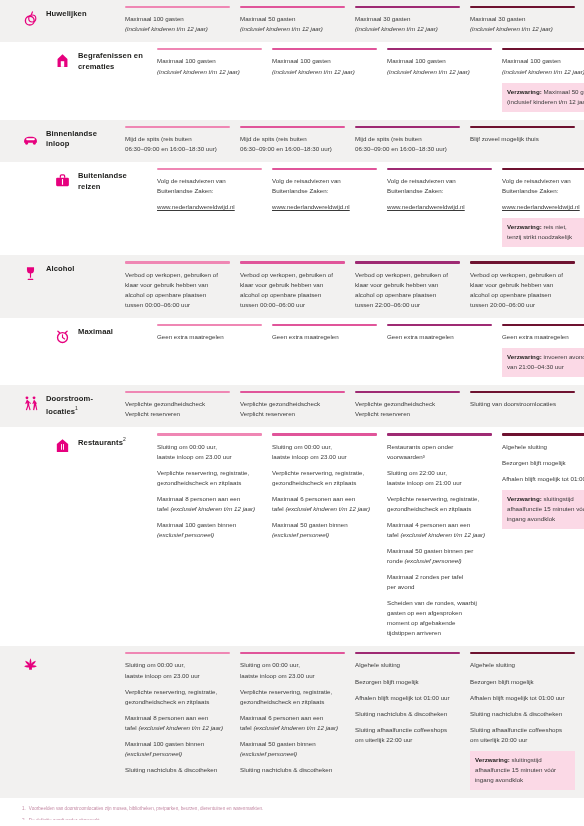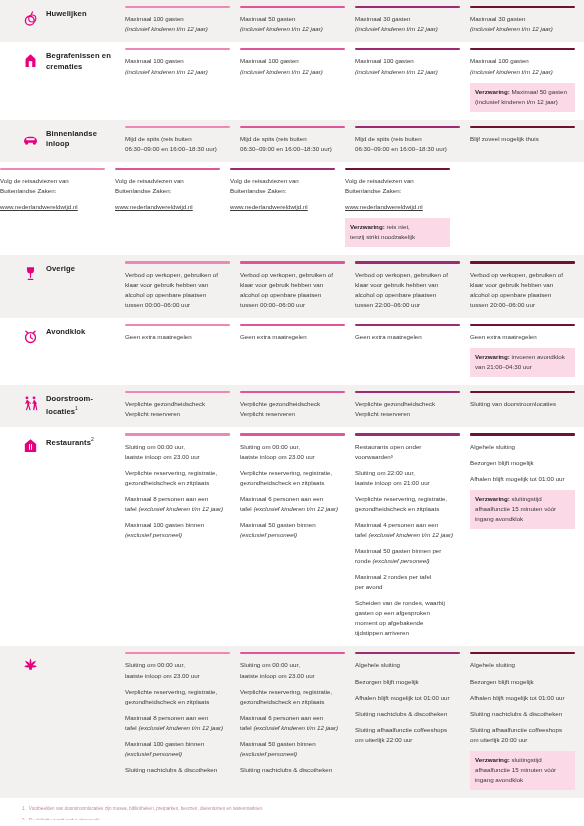--- a/index.html
+++ b/index.html
@@ -26,21 +26,21 @@
     width: 584px;
   }
   .row {
     display: flex;
     flex-direction: row;
     align-items: stretch;
     width: 584px;
     box-sizing: border-box;
   }
   .row.shaded { background: #f2f1f0; }
-  .row.plain  { background: #ffffff; }
+  .row.plain  { background: #ffffff; padding-left: 32px; }
 
   .cat-cell {
     width: 125px;
     min-width: 125px;
     box-sizing: border-box;
     padding: 9px 6px 9px 22px;
     display: flex;
     flex-direction: row;
     align-items: flex-start;
     gap: 7px;
@@ -240,20 +240,30 @@
           </div>
         </div>
         <div class="data-cell">
           <div class="accent" style="background: rgb(110, 18, 48);"></div>
           <div class="cell-body">
             <div class="para">Blijf zoveel mogelijk thuis</div>
           </div>
         </div>
       </div>
       <div class="row plain">
+        <div class="cat-cell">
+          <span class="cat-icon">
+            <svg viewBox="0 0 24 24" width="17" height="17">
+              <rect x="3" y="8" width="18" height="12" rx="1.6" fill="#e6007e"></rect>
+              <path d="M9 8 V5.5 A1.5 1.5 0 0 1 10.5 4 h3 A1.5 1.5 0 0 1 15 5.5 V8" fill="none" stroke="#e6007e" stroke-width="1.8"></path>
+              <rect x="11.2" y="10" width="1.6" height="8" fill="#ffffff"></rect>
+            </svg>
+          </span>
+          <div class="cat-text">Buitenlandse reizen</div>
+        </div>
         <div class="data-cell">
           <div class="accent" style="background: rgb(239, 135, 180);"></div>
           <div class="cell-body">
             <div class="para">Volg de reisadviezen van<br>Buitenlandse Zaken:</div>
             <div class="para"><span class="link">www.nederlandwereldwijd.nl</span></div>
           </div>
         </div>
         <div class="data-cell">
           <div class="accent" style="background: rgb(224, 85, 154);"></div>
           <div class="cell-body">
@@ -279,21 +289,21 @@
       </div>
       <div class="row shaded">
         <div class="cat-cell">
           <span class="cat-icon">
             <svg viewBox="0 0 24 24" width="17" height="17">
               <path d="M7 3 h10 v4 a5 5 0 0 1 -10 0 Z" fill="#e6007e"></path>
               <rect x="11.2" y="11" width="1.6" height="7" fill="#e6007e"></rect>
               <rect x="8" y="19.5" width="8" height="1.8" rx="0.9" fill="#e6007e"></rect>
             </svg>
           </span>
-          <div class="cat-text">Overige</div>
+          <div class="cat-text">Alcohol</div>
         </div>
         <div class="data-cell">
           <div class="accent" style="background: rgb(239, 135, 180);"></div>
           <div class="cell-body">
             <div class="para">Verbod op verkopen, gebruiken of<br>klaar voor gebruik hebben van<br>alcohol op openbare plaatsen<br>tussen 00:00–06:00 uur</div>
           </div>
         </div>
         <div class="data-cell">
           <div class="accent" style="background: rgb(224, 85, 154);"></div>
           <div class="cell-body">
@@ -315,21 +325,21 @@
       </div>
       <div class="row plain">
         <div class="cat-cell">
           <span class="cat-icon">
             <svg viewBox="0 0 24 24" width="17" height="17">
               <circle cx="12" cy="13.5" r="7" fill="none" stroke="#e6007e" stroke-width="1.9"></circle>
               <path d="M12 9.5 V13.5 L15 15.5" fill="none" stroke="#e6007e" stroke-width="1.6" stroke-linecap="round"></path>
               <path d="M5.5 4.5 L8 6.8 M18.5 4.5 L16 6.8" stroke="#e6007e" stroke-width="1.8" stroke-linecap="round"></path>
             </svg>
           </span>
-          <div class="cat-text">Avondklok</div>
+          <div class="cat-text">Maximaal</div>
         </div>
         <div class="data-cell">
           <div class="accent" style="background: rgb(239, 135, 180);"></div>
           <div class="cell-body">
             <div class="para">Geen extra maatregelen</div>
           </div>
         </div>
         <div class="data-cell">
           <div class="accent" style="background: rgb(224, 85, 154);"></div>
           <div class="cell-body">

